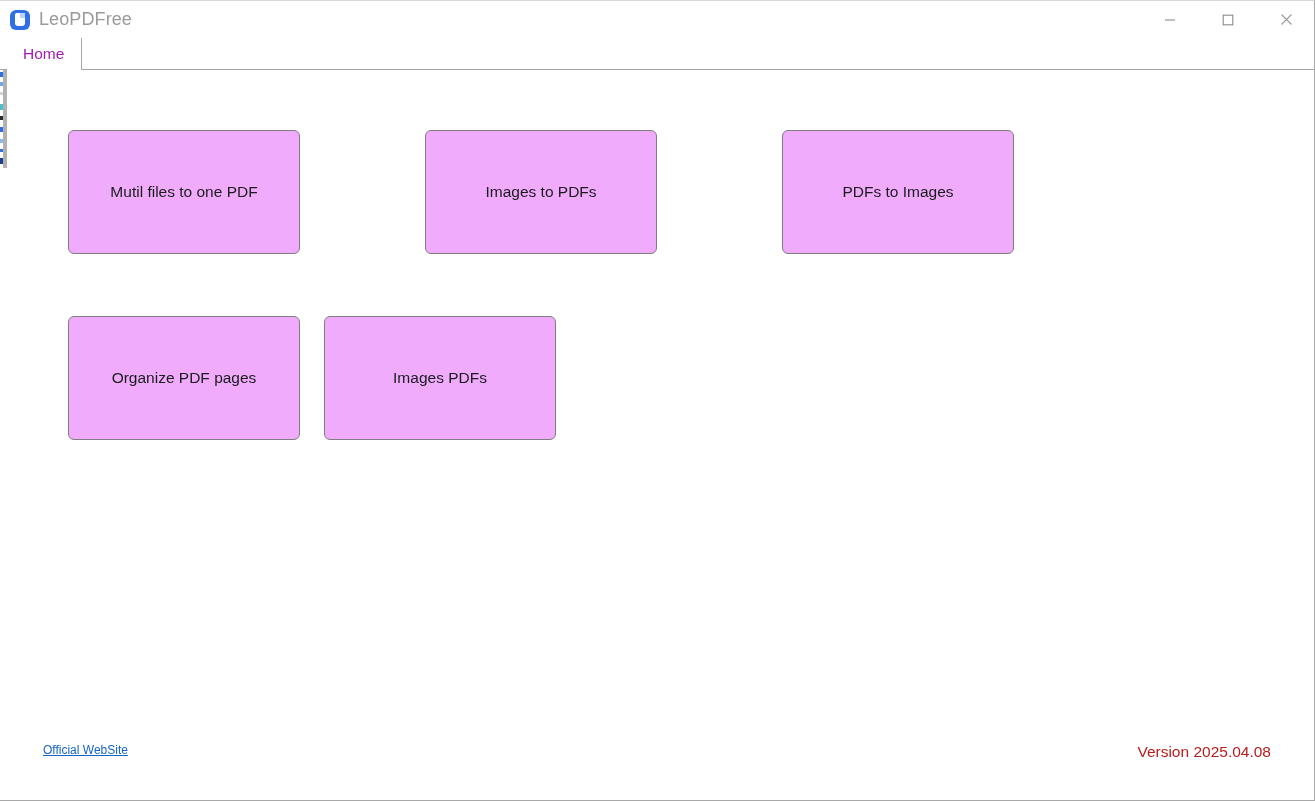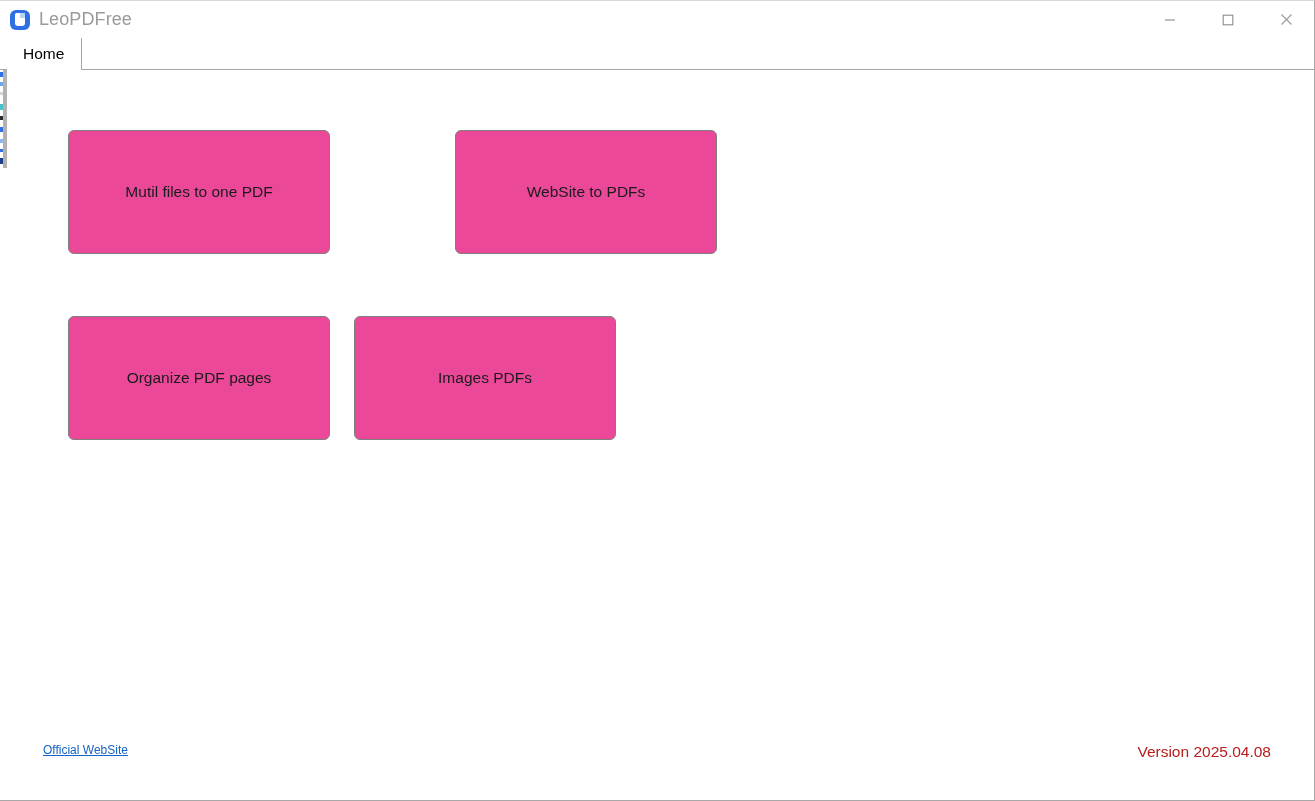--- a/index.html
+++ b/index.html
@@ -113,21 +113,21 @@
     height: 32px;
     padding: 0 17px 0 16px;
     display: flex;
     align-items: center;
     background: #ffffff;
     border-right: 1px solid #a6a6a6;
     z-index: 2;
   }
   .tab-label {
     font-size: 15.5px;
-    color: #000000;
+    color: #a21caf;
     white-space: nowrap;
   }
 
   
   .edge-sliver {
     position: absolute;
     left: 0;
     top: 69px;
     width: 7px;
     height: 98px;
@@ -164,23 +164,23 @@
     width: 1002px;
   }
   .card-row {
     display: flex;
     gap: 125px;
     margin-bottom: 62px;
   }
   .card-row.second { margin-bottom: 0; gap: 24px; }
 
   .tool-card {
-    width: 262px;
+    width: 232px;
     height: 124px;
-    background: #ec4899;
+    background: #f0abfc;
     border: 1px solid #7f7f7f;
     border-radius: 6px;
     display: flex;
     align-items: center;
     justify-content: center;
     cursor: default;
     flex: 0 0 auto;
   }
   .tool-card-label {
     font-size: 15.5px;
@@ -277,21 +277,24 @@
   </div>
 
   <div class="content">
 
     <div class="card-grid">
       <div class="card-row">
         <div class="tool-card">
           <span class="tool-card-label">Mutil files to one PDF</span>
         </div>
         <div class="tool-card">
-          <span class="tool-card-label">WebSite to PDFs</span>
+          <span class="tool-card-label">Images to PDFs</span>
+        </div>
+        <div class="tool-card">
+          <span class="tool-card-label">PDFs to Images</span>
         </div>
       </div>
       <div class="card-row second">
         <div class="tool-card">
           <span class="tool-card-label">Organize PDF pages</span>
         </div>
         <div class="tool-card">
           <span class="tool-card-label">Images PDFs</span>
         </div>
       </div>

